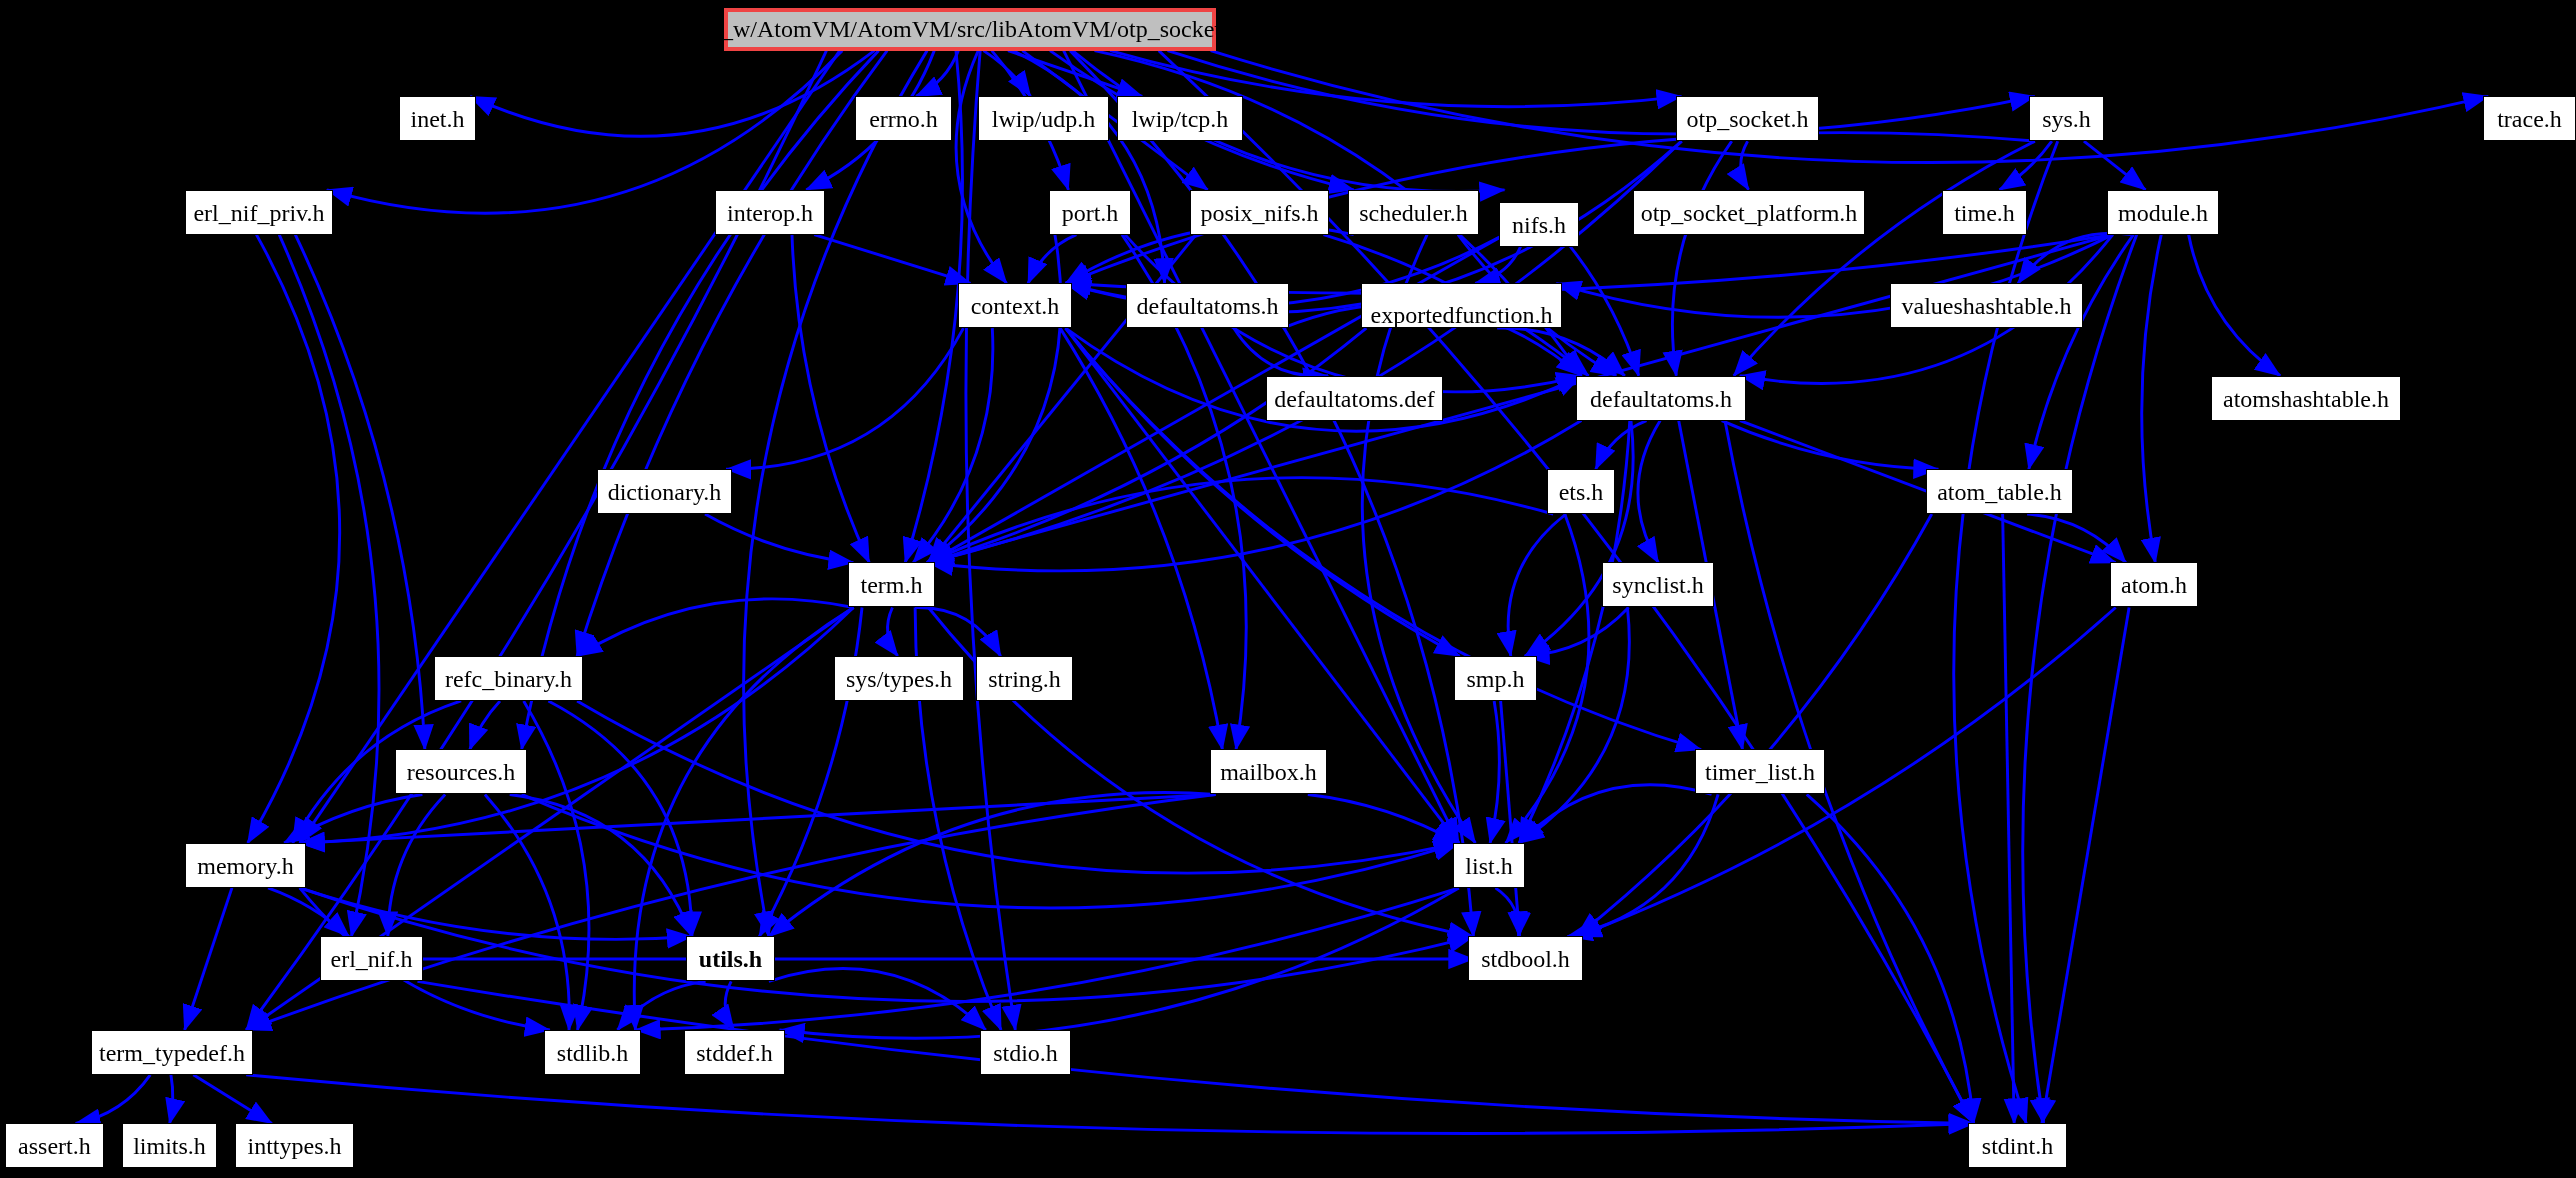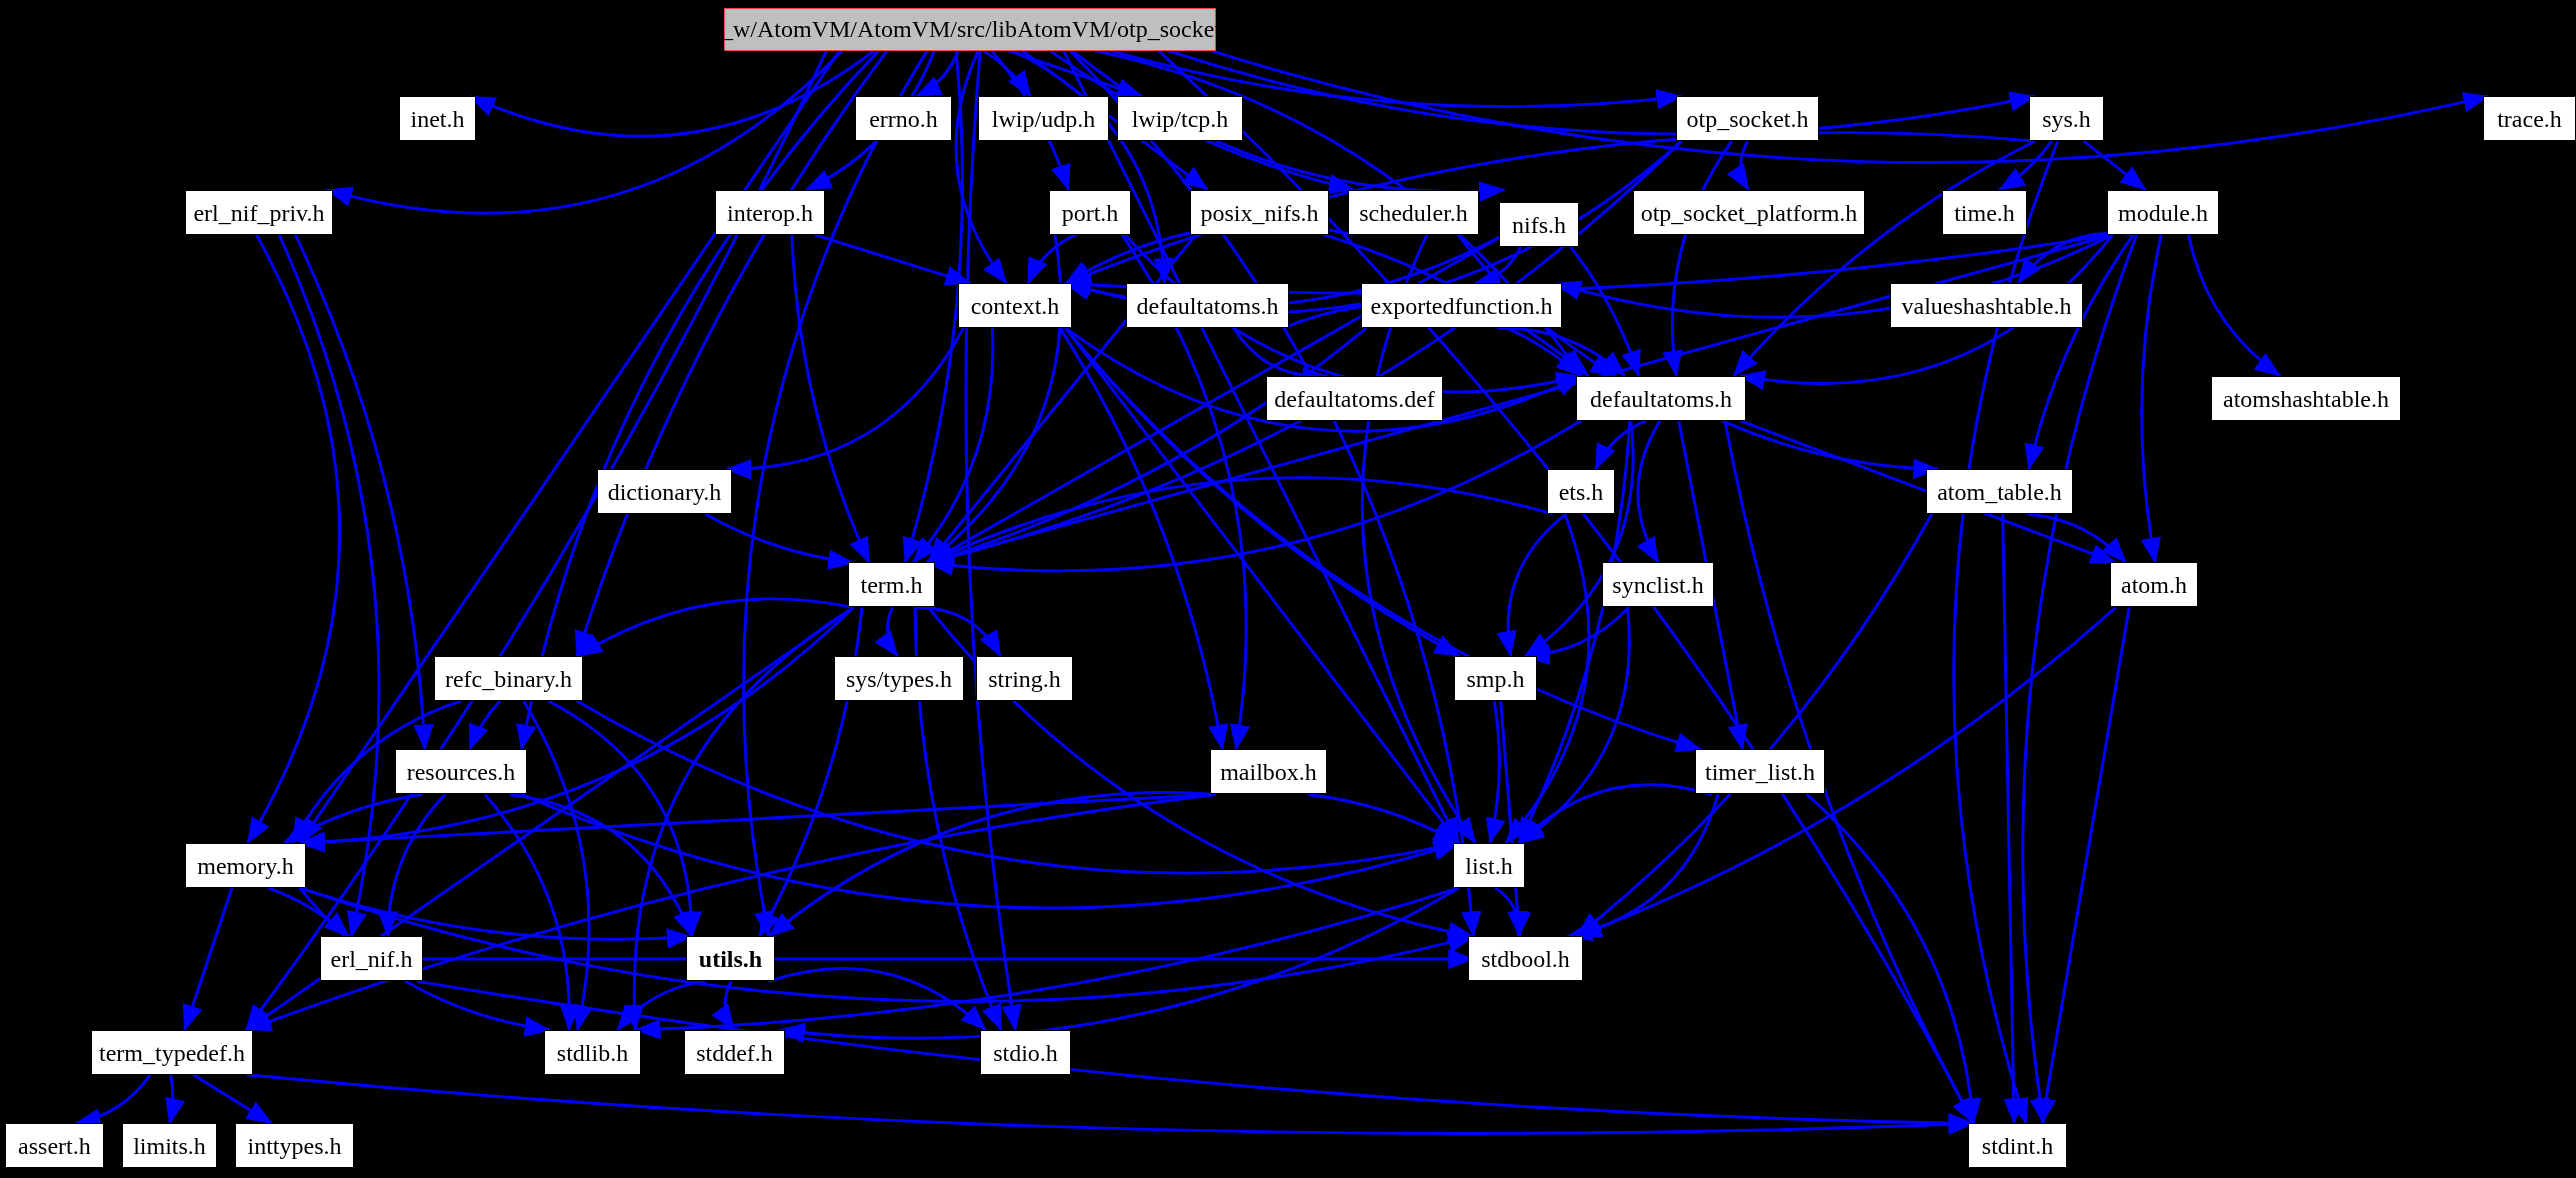--- a/index.html
+++ b/index.html
@@ -31,21 +31,21 @@
     display: flex;
     align-items: center;
     justify-content: center;
     font-size: 24px;
     line-height: 1;
     white-space: nowrap;
     z-index: 5;
   }
   .graph-node.root-node {
     background: #bfbfbf;
-    border: 1px solid #ef4444;
+    border: 4px solid #ef4444;
   }
 </style>
 </head>
 <body>
 
 <div id="graph-root">
   <svg id="edge-layer" viewBox="0 0 2647 1211" preserveAspectRatio="none">
     <defs>
       <marker id="arrowhead" markerWidth="9" markerHeight="7" refX="8.6" refY="3.5" orient="auto" markerUnits="strokeWidth">
         <polygon points="0 0, 9 3.5, 0 7" fill="#0000ff"></polygon>
@@ -243,21 +243,21 @@
       </div>
       <div class="graph-node" style="left: 2107px; top: 190px; width: 112px; height: 45px;">
         <span>module.h</span>
       </div>
       <div class="graph-node" style="left: 958px; top: 283px; width: 114px; height: 45px;">
         <span>context.h</span>
       </div>
       <div class="graph-node" style="left: 1126px; top: 283px; width: 163px; height: 45px;">
         <span>defaultatoms.h</span>
       </div>
-      <div class="graph-node" style="left: 1361px; top: 283px; width: 201px; height: 45px;">
+      <div class="graph-node" style="left: 1361px; top: 283px; width: 201px; height: 45px; align-items: flex-end;">
         <span>exportedfunction.h</span>
       </div>
       <div class="graph-node" style="left: 1890px; top: 283px; width: 193px; height: 45px;">
         <span>valueshashtable.h</span>
       </div>
       <div class="graph-node" style="left: 1266px; top: 376px; width: 177px; height: 45px;">
         <span>defaultatoms.def</span>
       </div>
       <div class="graph-node" style="left: 1576px; top: 376px; width: 170px; height: 45px;">
         <span>defaultatoms.h</span>

